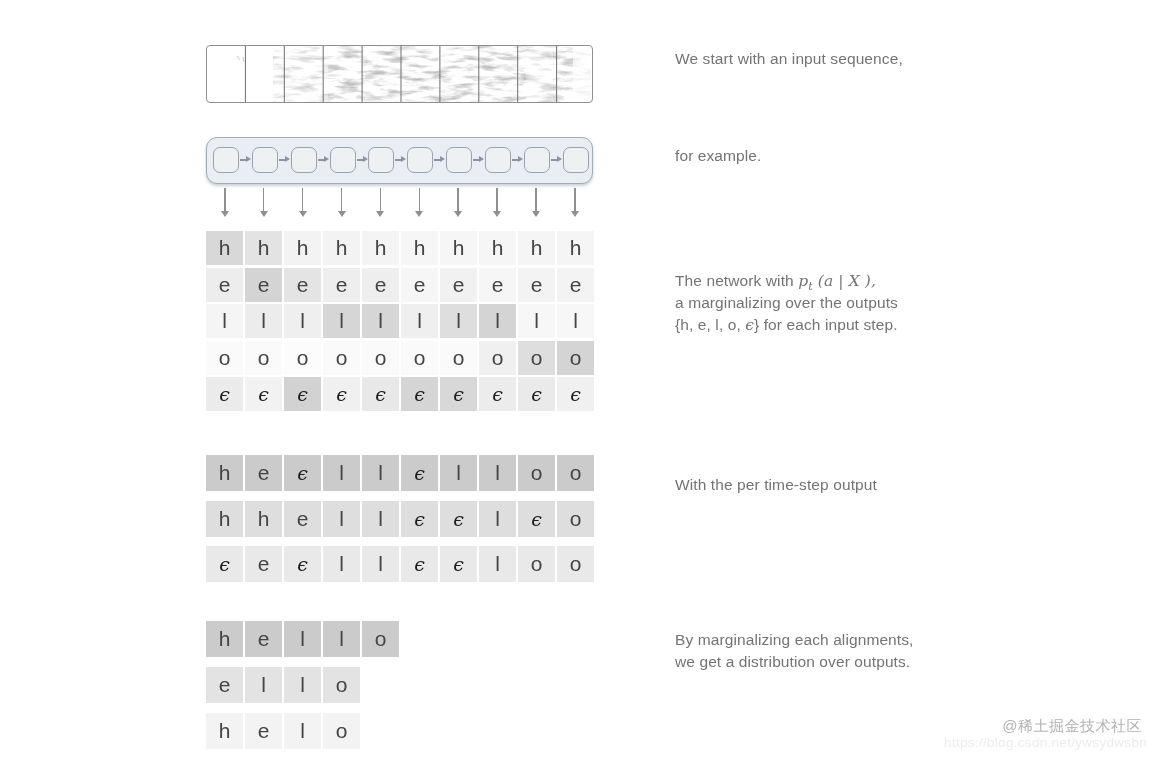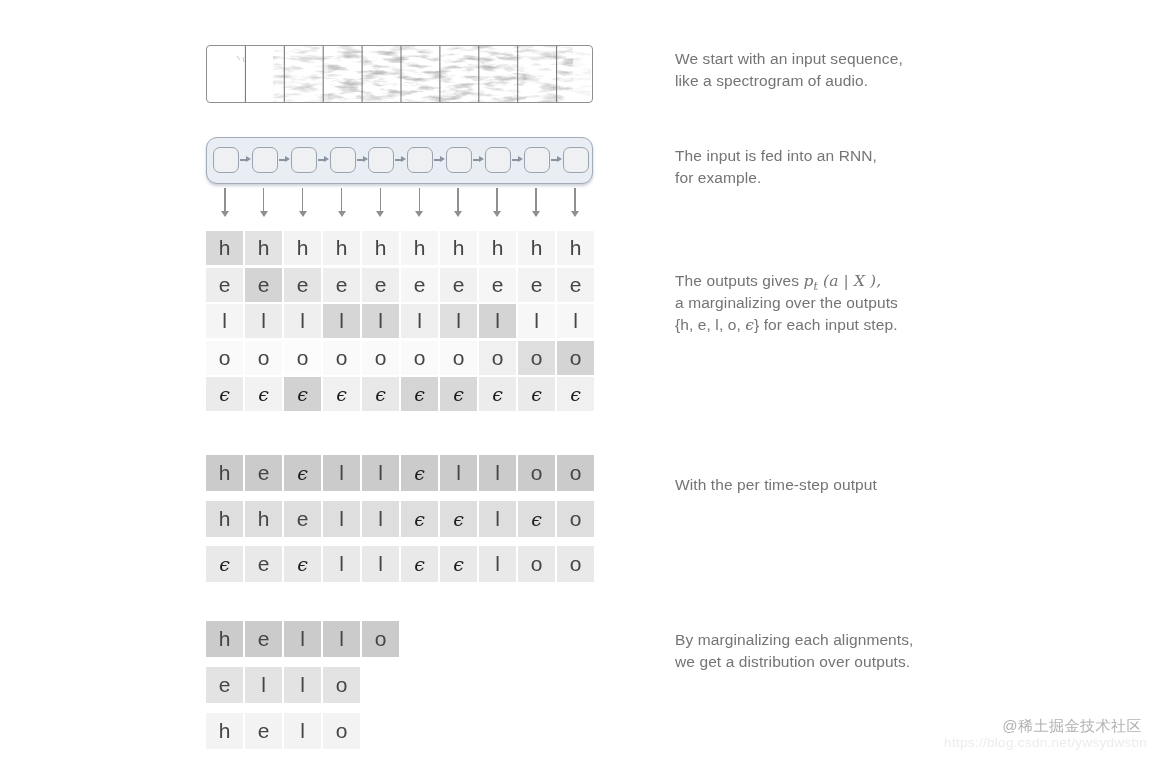--- a/index.html
+++ b/index.html
@@ -255,30 +255,28 @@
       <div class="seq-row">
         <div class="cell" style="background: rgb(243, 243, 243);">h</div>
         <div class="cell" style="background: rgb(243, 243, 243);">e</div>
         <div class="cell" style="background: rgb(243, 243, 243);">l</div>
         <div class="cell" style="background: rgb(243, 243, 243);">o</div>
       </div>
     </div>
 
   <div class="note" style="top:48px">
     <div>We start with an input sequence,</div>
-    <div>like a spectrogram of audio.</div>
   </div>
 
   <div class="note" style="top:145px">
-    <div>The input is fed into an RNN,</div>
     <div>for example.</div>
   </div>
 
   <div class="note" style="top:270px">
-    <div><span>The outputs gives </span><span class="math"><span>p</span><sub>t</sub><span> (a | X ),</span></span></div>
+    <div><span>The network with </span><span class="math"><span>p</span><sub>t</sub><span> (a | X ),</span></span></div>
     <div>a marginalizing over the outputs</div>
     <div><span>{h, e, l, o, </span><span class="eps-inline">ϵ</span><span>} for each input step.</span></div>
   </div>
 
   <div class="note" style="top:474px">
     <div>With the per time-step output</div>
   </div>
 
   <div class="note" style="top:629px">
     <div>By marginalizing each alignments,</div>

